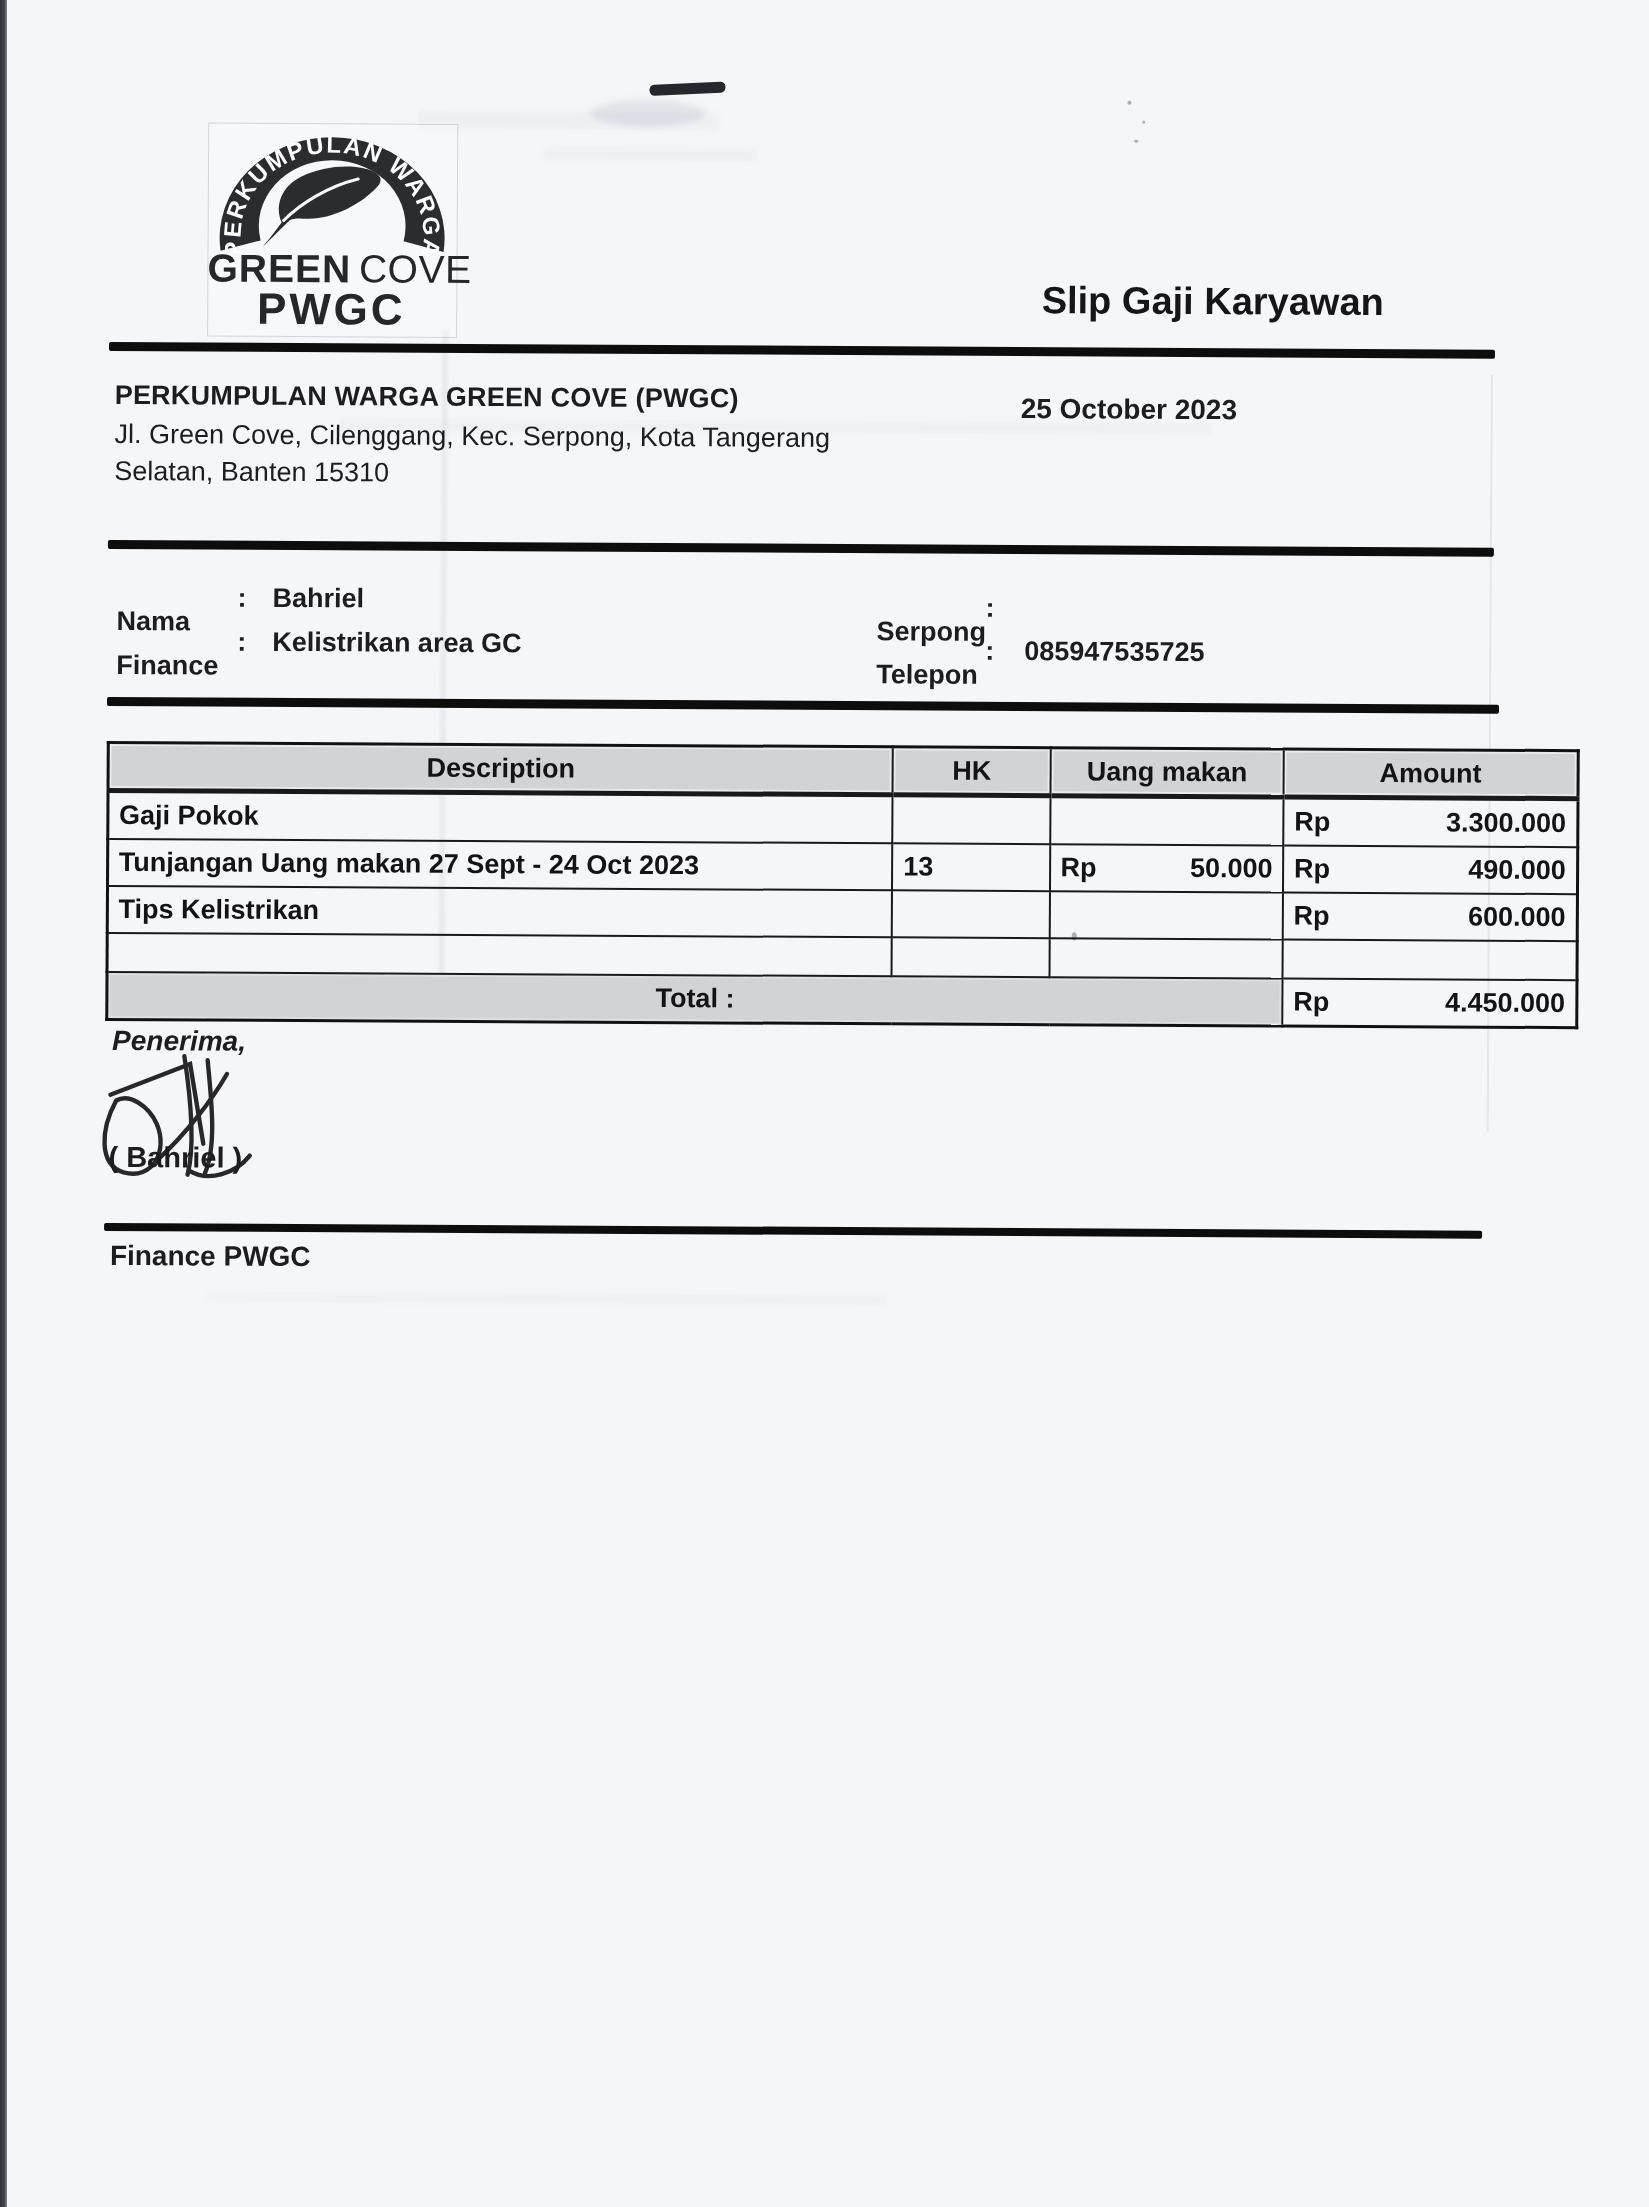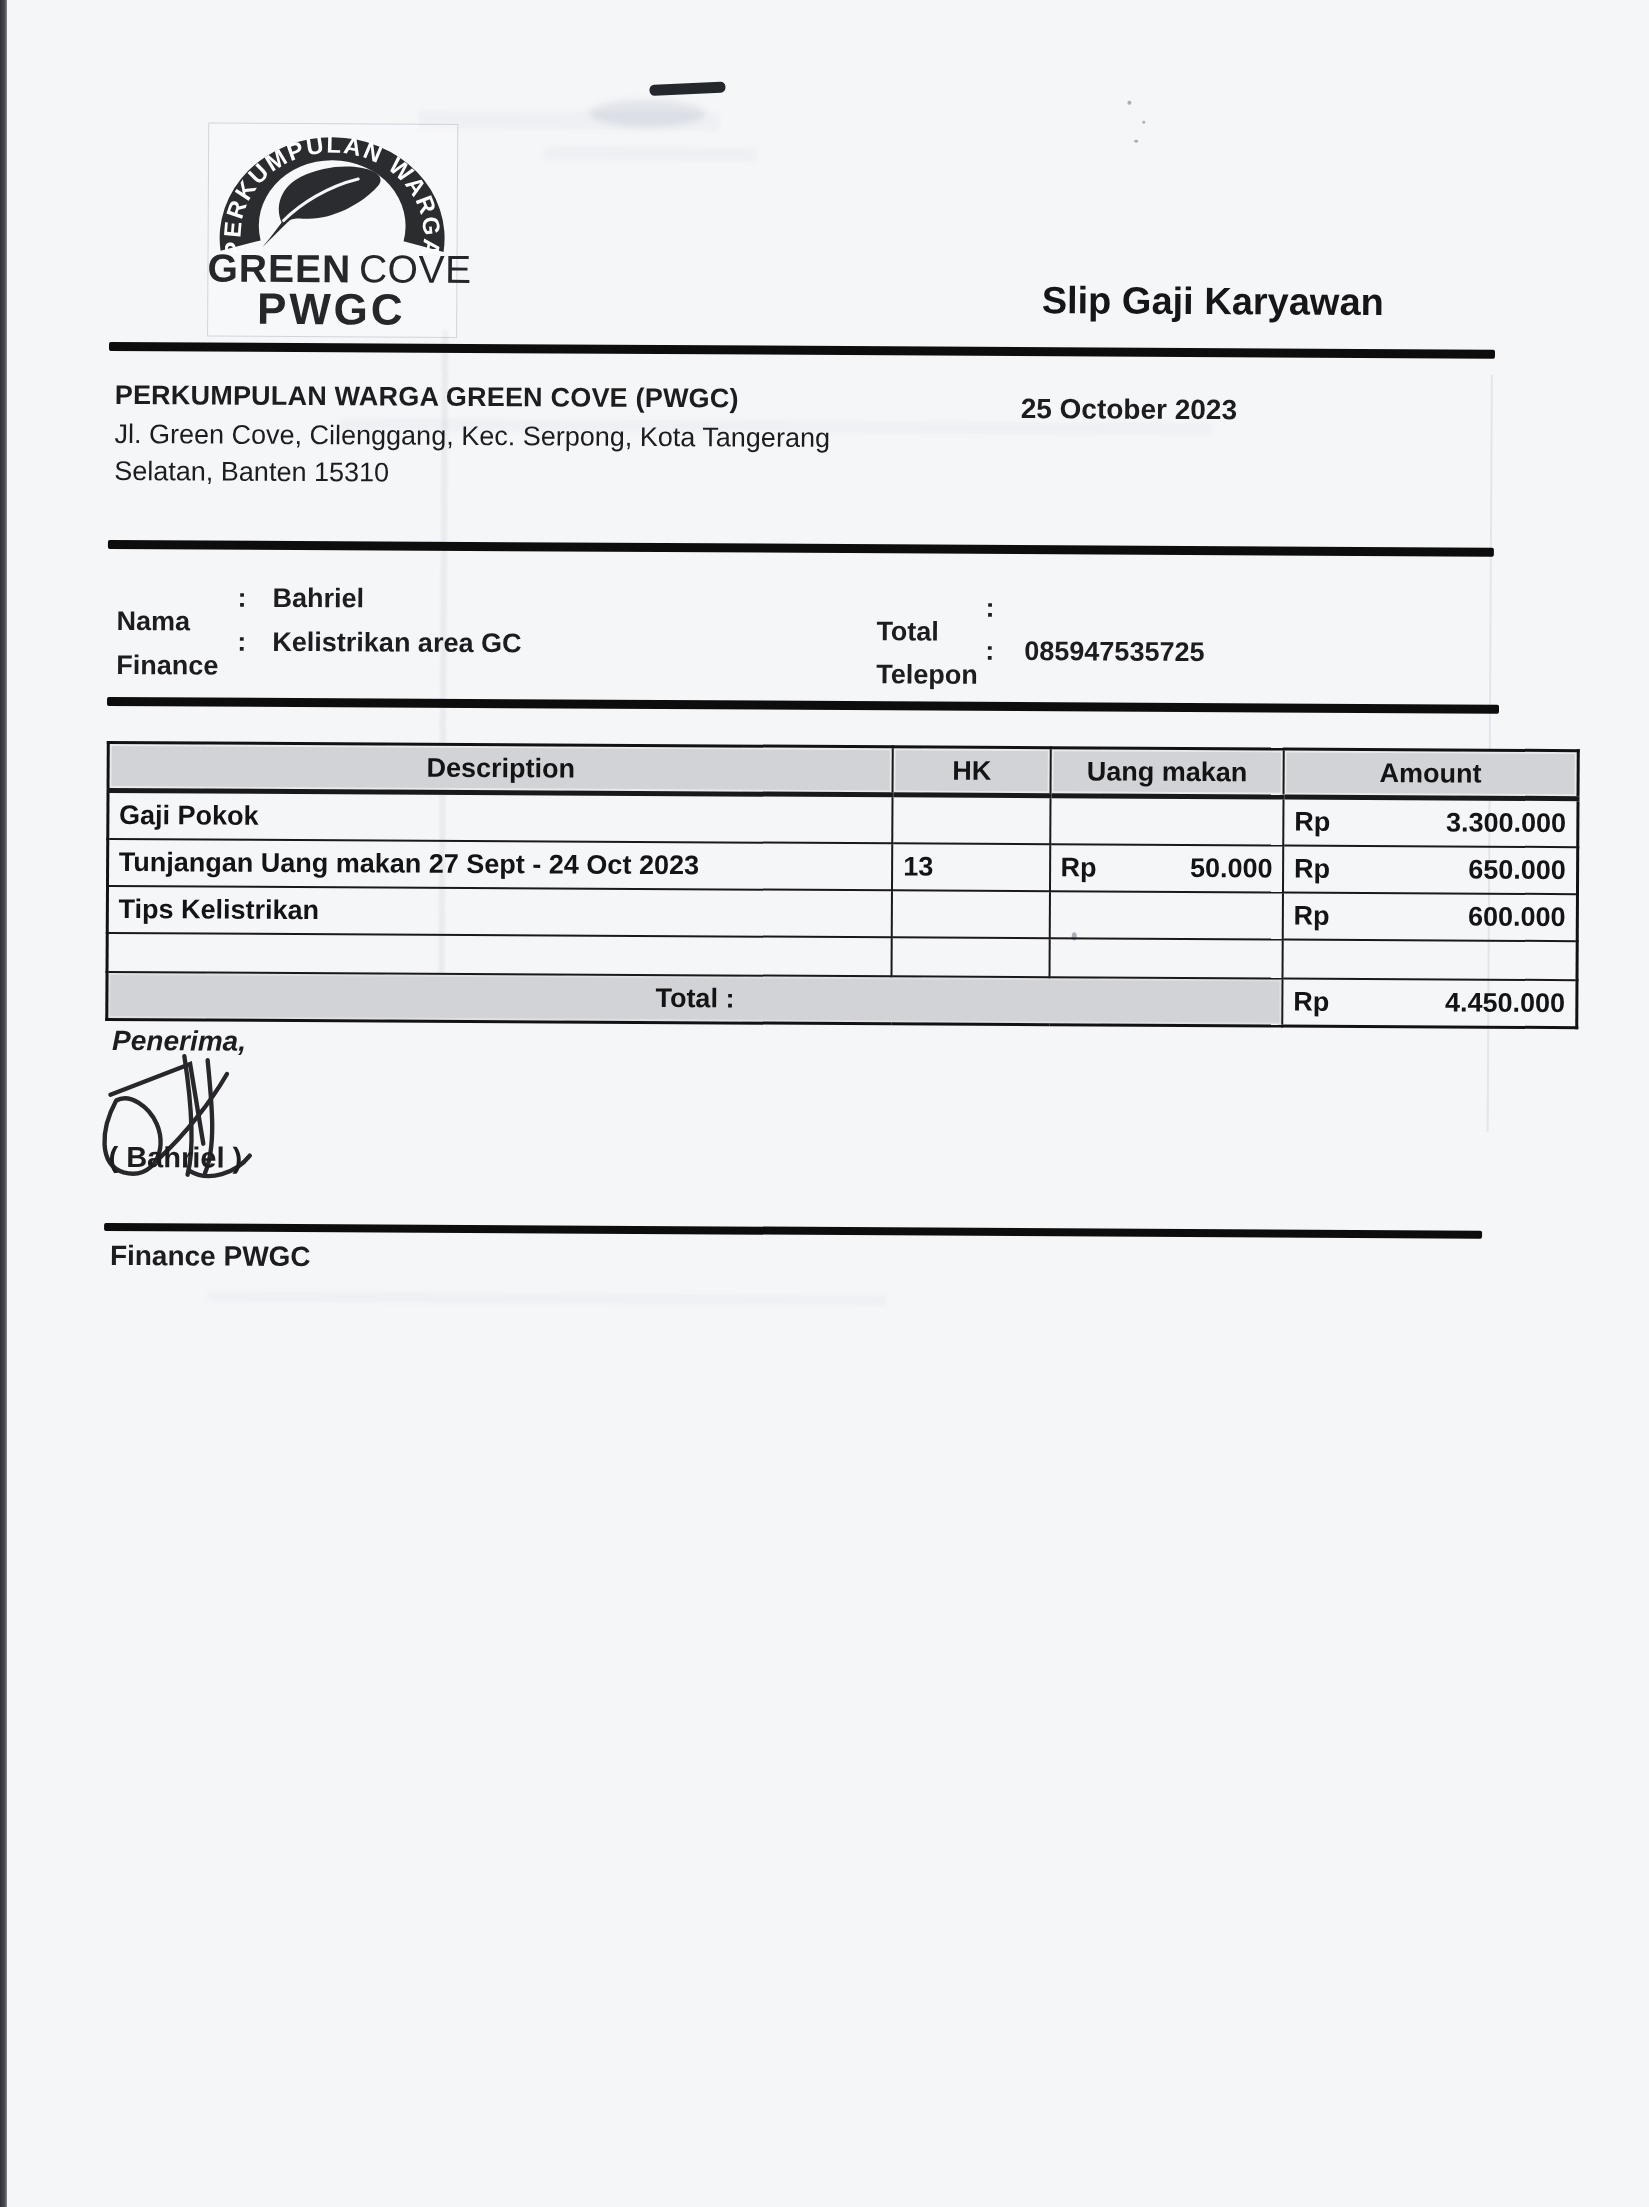--- a/index.html
+++ b/index.html
@@ -132,21 +132,21 @@
       <span class="lbl">Nama</span>
       <span class="sep">:</span>
       <span class="val">Bahriel</span>
     </div>
     <div class="abs kv emp-jab">
       <span class="lbl">Finance</span>
       <span class="sep">:</span>
       <span class="val">Kelistrikan area GC</span>
     </div>
     <div class="abs kv kv-r emp-alamat">
-      <span class="lbl">Total</span>
+      <span class="lbl">Serpong</span>
       <span class="sep">:</span>
       <span class="val"></span>
     </div>
     <div class="abs kv kv-r emp-telepon">
       <span class="lbl">Telepon</span>
       <span class="sep">:</span>
       <span class="val">085947535725</span>
     </div>
 
     <div class="abs rule rule3"></div>
@@ -180,21 +180,21 @@
         <td class="c-hk">13</td>
         <td class="c-um">
           <div class="money">
                 <span>Rp</span>
                 <span>50.000</span>
               </div>
         </td>
         <td class="c-amt">
           <div class="money">
                 <span>Rp</span>
-                <span>650.000</span>
+                <span>490.000</span>
               </div>
         </td>
       </tr>
       <tr>
         <td class="c-desc">Tips Kelistrikan</td>
         <td class="c-hk"></td>
         <td class="c-um">
           <div class="money">
                 <span></span>
                 <span></span>

